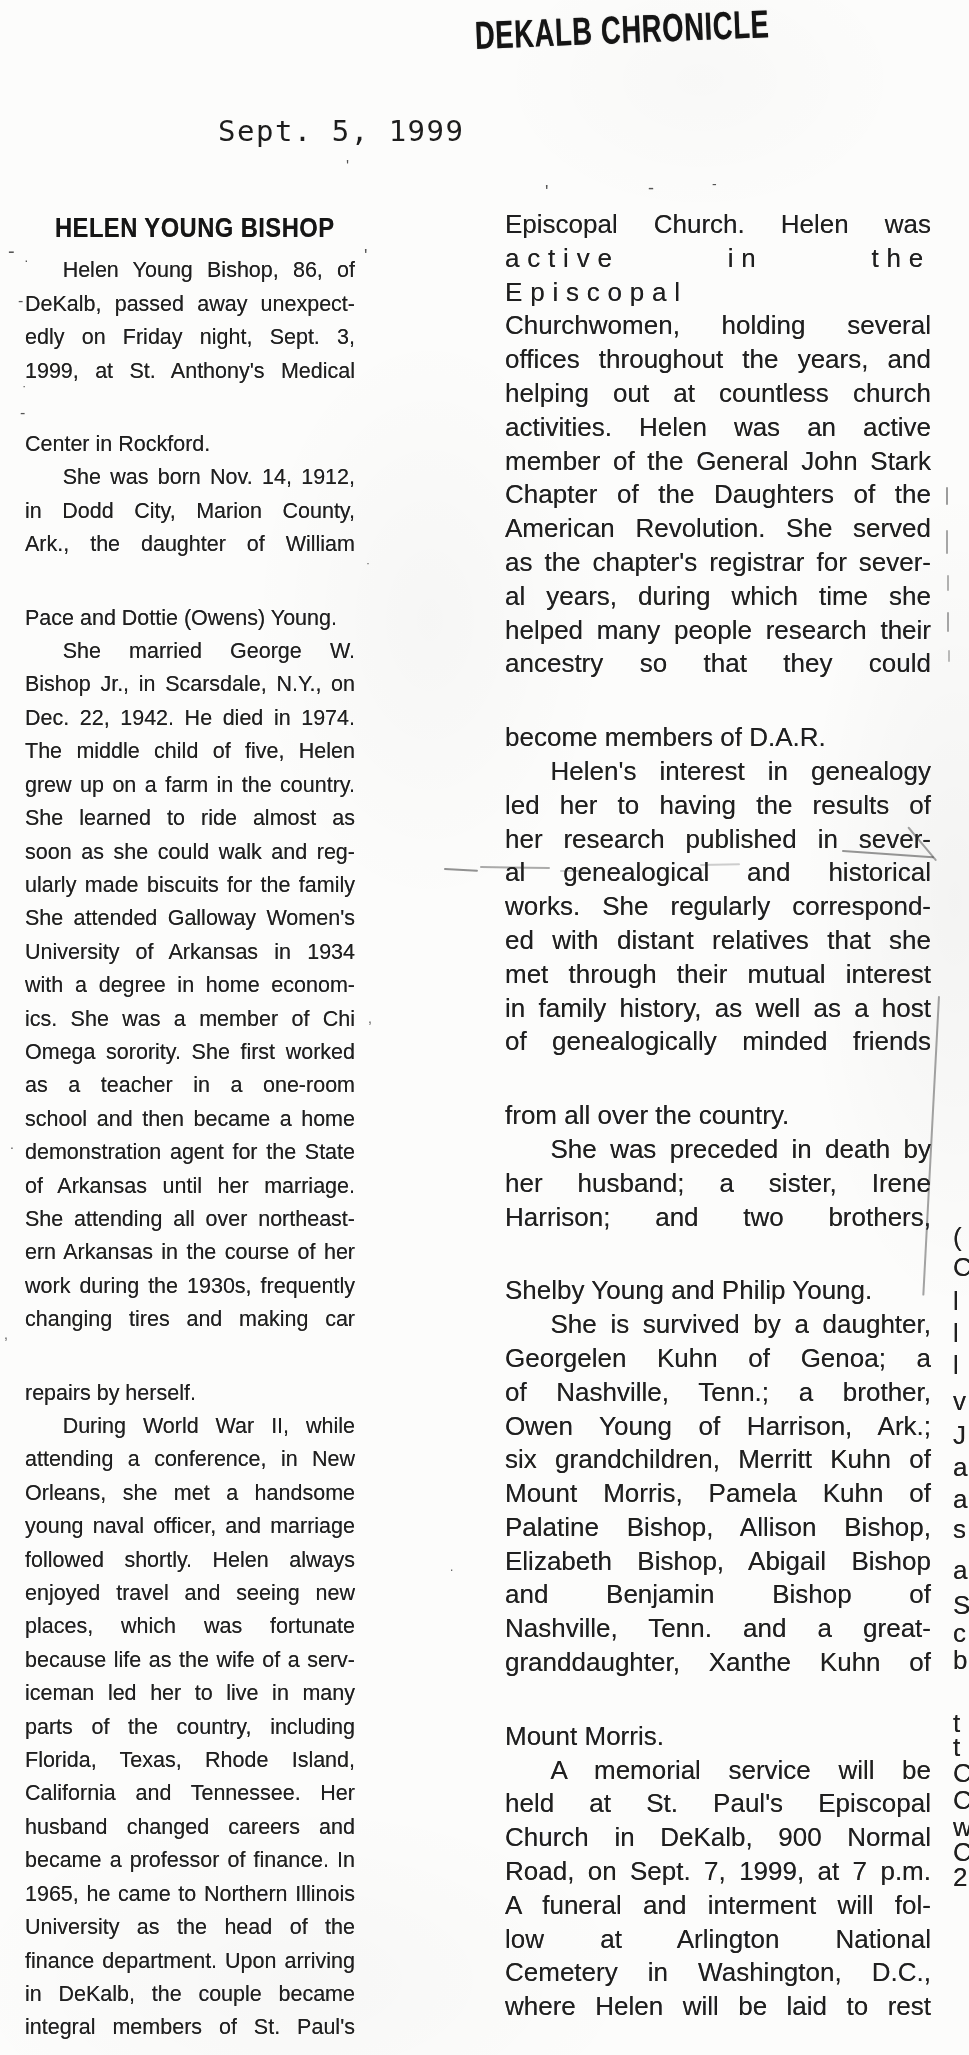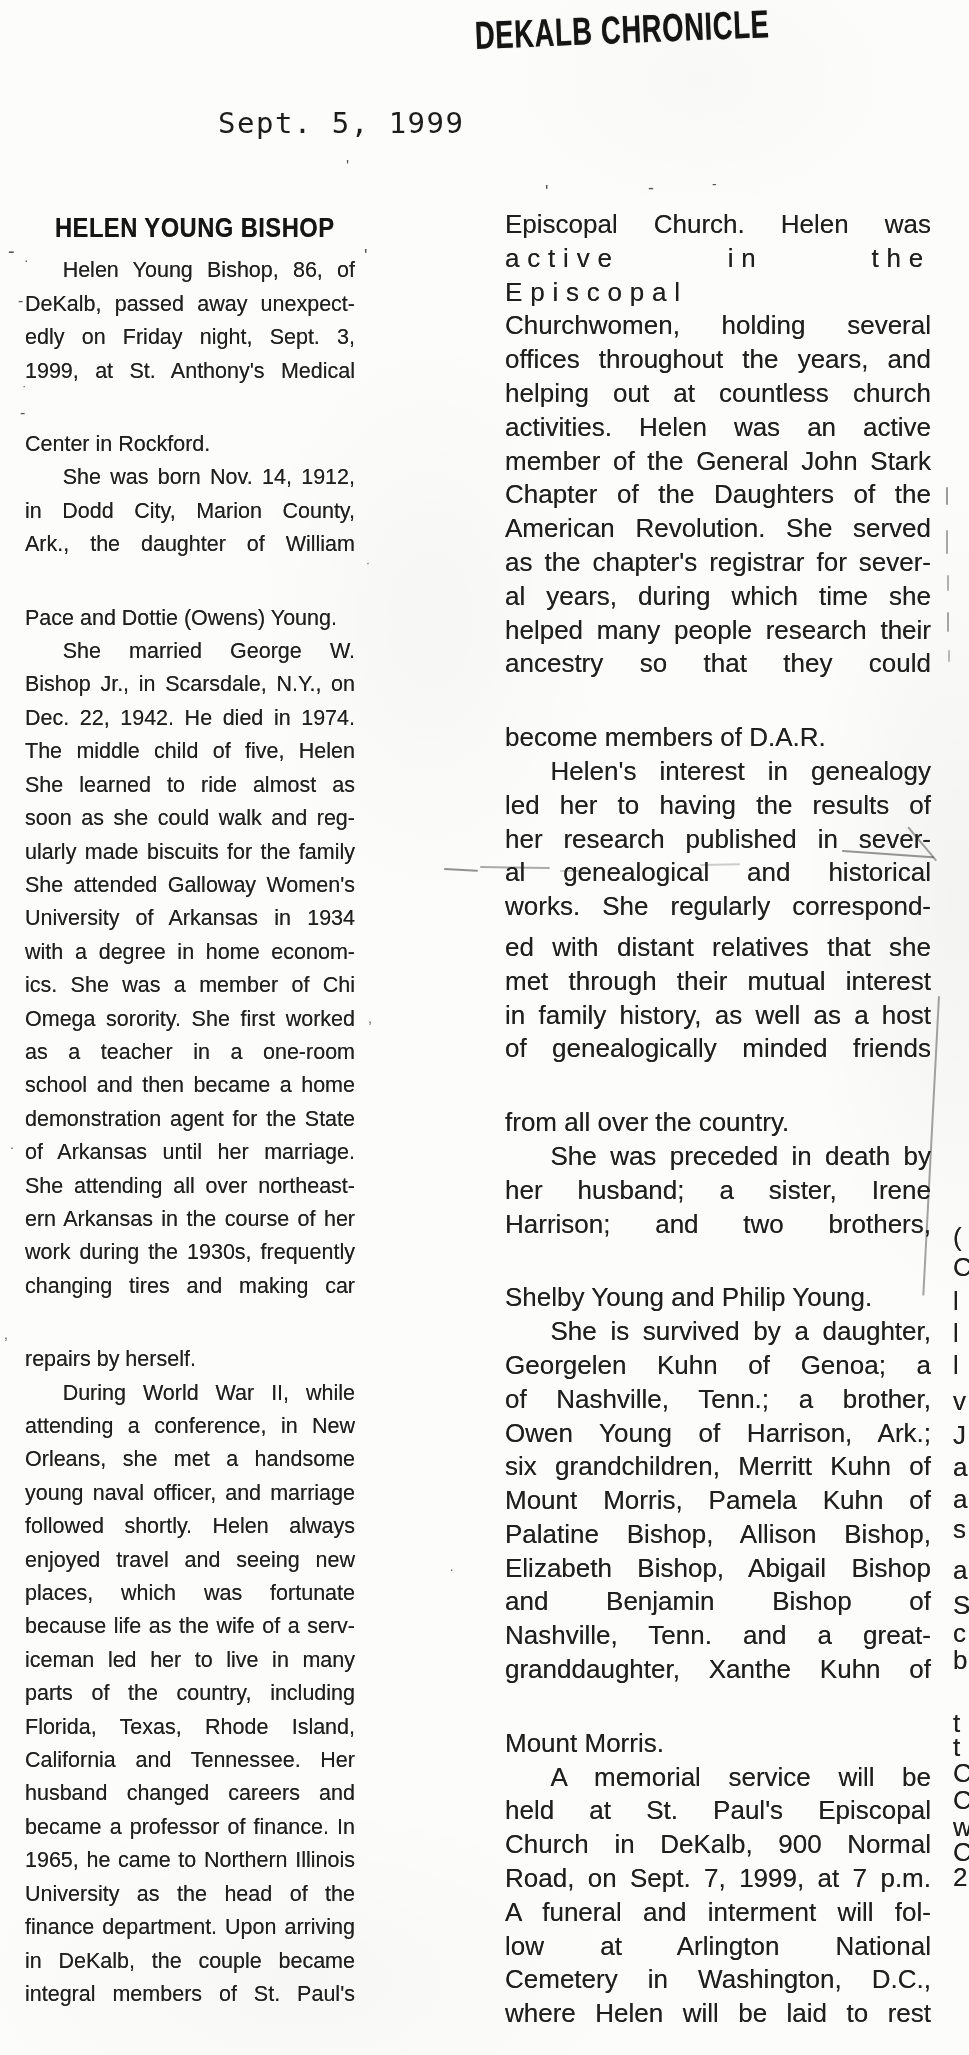--- a/index.html
+++ b/index.html
@@ -21,21 +21,21 @@
   .masthead{
     position:absolute; left:474px; top:14px;
     font-size:39px; font-weight:bold; letter-spacing:1px;
     transform:rotate(-2.3deg) scaleX(.70);
     transform-origin:left top;
     color:#151515;
     text-shadow:0 0 1px rgba(0,0,0,.55);
     white-space:nowrap;
   }
   .datestamp{
-    position:absolute; left:218px; top:106px;
+    position:absolute; left:218px; top:114px;
     font-family:"DejaVu Sans Mono", monospace;
     font-size:29px; letter-spacing:1.5px; color:#1d1d1d;
     white-space:nowrap;
   }
   .col{
     position:absolute;
     text-shadow:0 0 .5px rgba(0,0,0,.6);
   }
   .col-left{ left:25px; top:212px; width:330px; font-size:21.5px; line-height:33.4px;}
   .col-right{ left:505px; top:208px; width:426px; font-size:26px; line-height:33.8px;}
@@ -71,20 +71,21 @@
       <div class="ln">1999, at St. Anthony's Medical</div>
       <div class="ln last">Center in Rockford.</div>
       <div class="ln ind">She was born Nov. 14, 1912,</div>
       <div class="ln">in Dodd City, Marion County,</div>
       <div class="ln">Ark., the daughter of William</div>
       <div class="ln last">Pace and Dottie (Owens) Young.</div>
       <div class="ln ind">She married George W.</div>
       <div class="ln">Bishop Jr., in Scarsdale, N.Y., on</div>
       <div class="ln">Dec. 22, 1942. He died in 1974.</div>
       <div class="ln">The middle child of five, Helen</div>
+      <div class="ln">grew up on a farm in the country.</div>
       <div class="ln">She learned to ride almost as</div>
       <div class="ln">soon as she could walk and reg-</div>
       <div class="ln">ularly made biscuits for the family</div>
       <div class="ln">She attended Galloway Women's</div>
       <div class="ln">University of Arkansas in 1934</div>
       <div class="ln">with a degree in home econom-</div>
       <div class="ln">ics. She was a member of Chi</div>
       <div class="ln">Omega sorority. She first worked</div>
       <div class="ln">as a teacher in a one-room</div>
       <div class="ln">school and then became a home</div>
@@ -129,21 +130,21 @@
       <div class="ln">as the chapter's registrar for sever-</div>
       <div class="ln">al years, during which time she</div>
       <div class="ln">helped many people research their</div>
       <div class="ln">ancestry so that they could</div>
       <div class="ln last">become members of D.A.R.</div>
       <div class="ln ind">Helen's interest in genealogy</div>
       <div class="ln">led her to having the results of</div>
       <div class="ln">her research published in sever-</div>
       <div class="ln">al genealogical and historical</div>
       <div class="ln">works. She regularly correspond-</div>
-      <div class="ln" style="margin-top: 7px;">ed with distant relatives that she</div>
+      <div class="ln" style="">ed with distant relatives that she</div>
       <div class="ln">met through their mutual interest</div>
       <div class="ln">in family history, as well as a host</div>
       <div class="ln">of genealogically minded friends</div>
       <div class="ln last">from all over the country.</div>
       <div class="ln ind">She was preceded in death by</div>
       <div class="ln">her husband; a sister, Irene</div>
       <div class="ln">Harrison; and two brothers,</div>
       <div class="ln last">Shelby Young and Philip Young.</div>
       <div class="ln ind">She is survived by a daughter,</div>
       <div class="ln">Georgelen Kuhn of Genoa; a</div>

